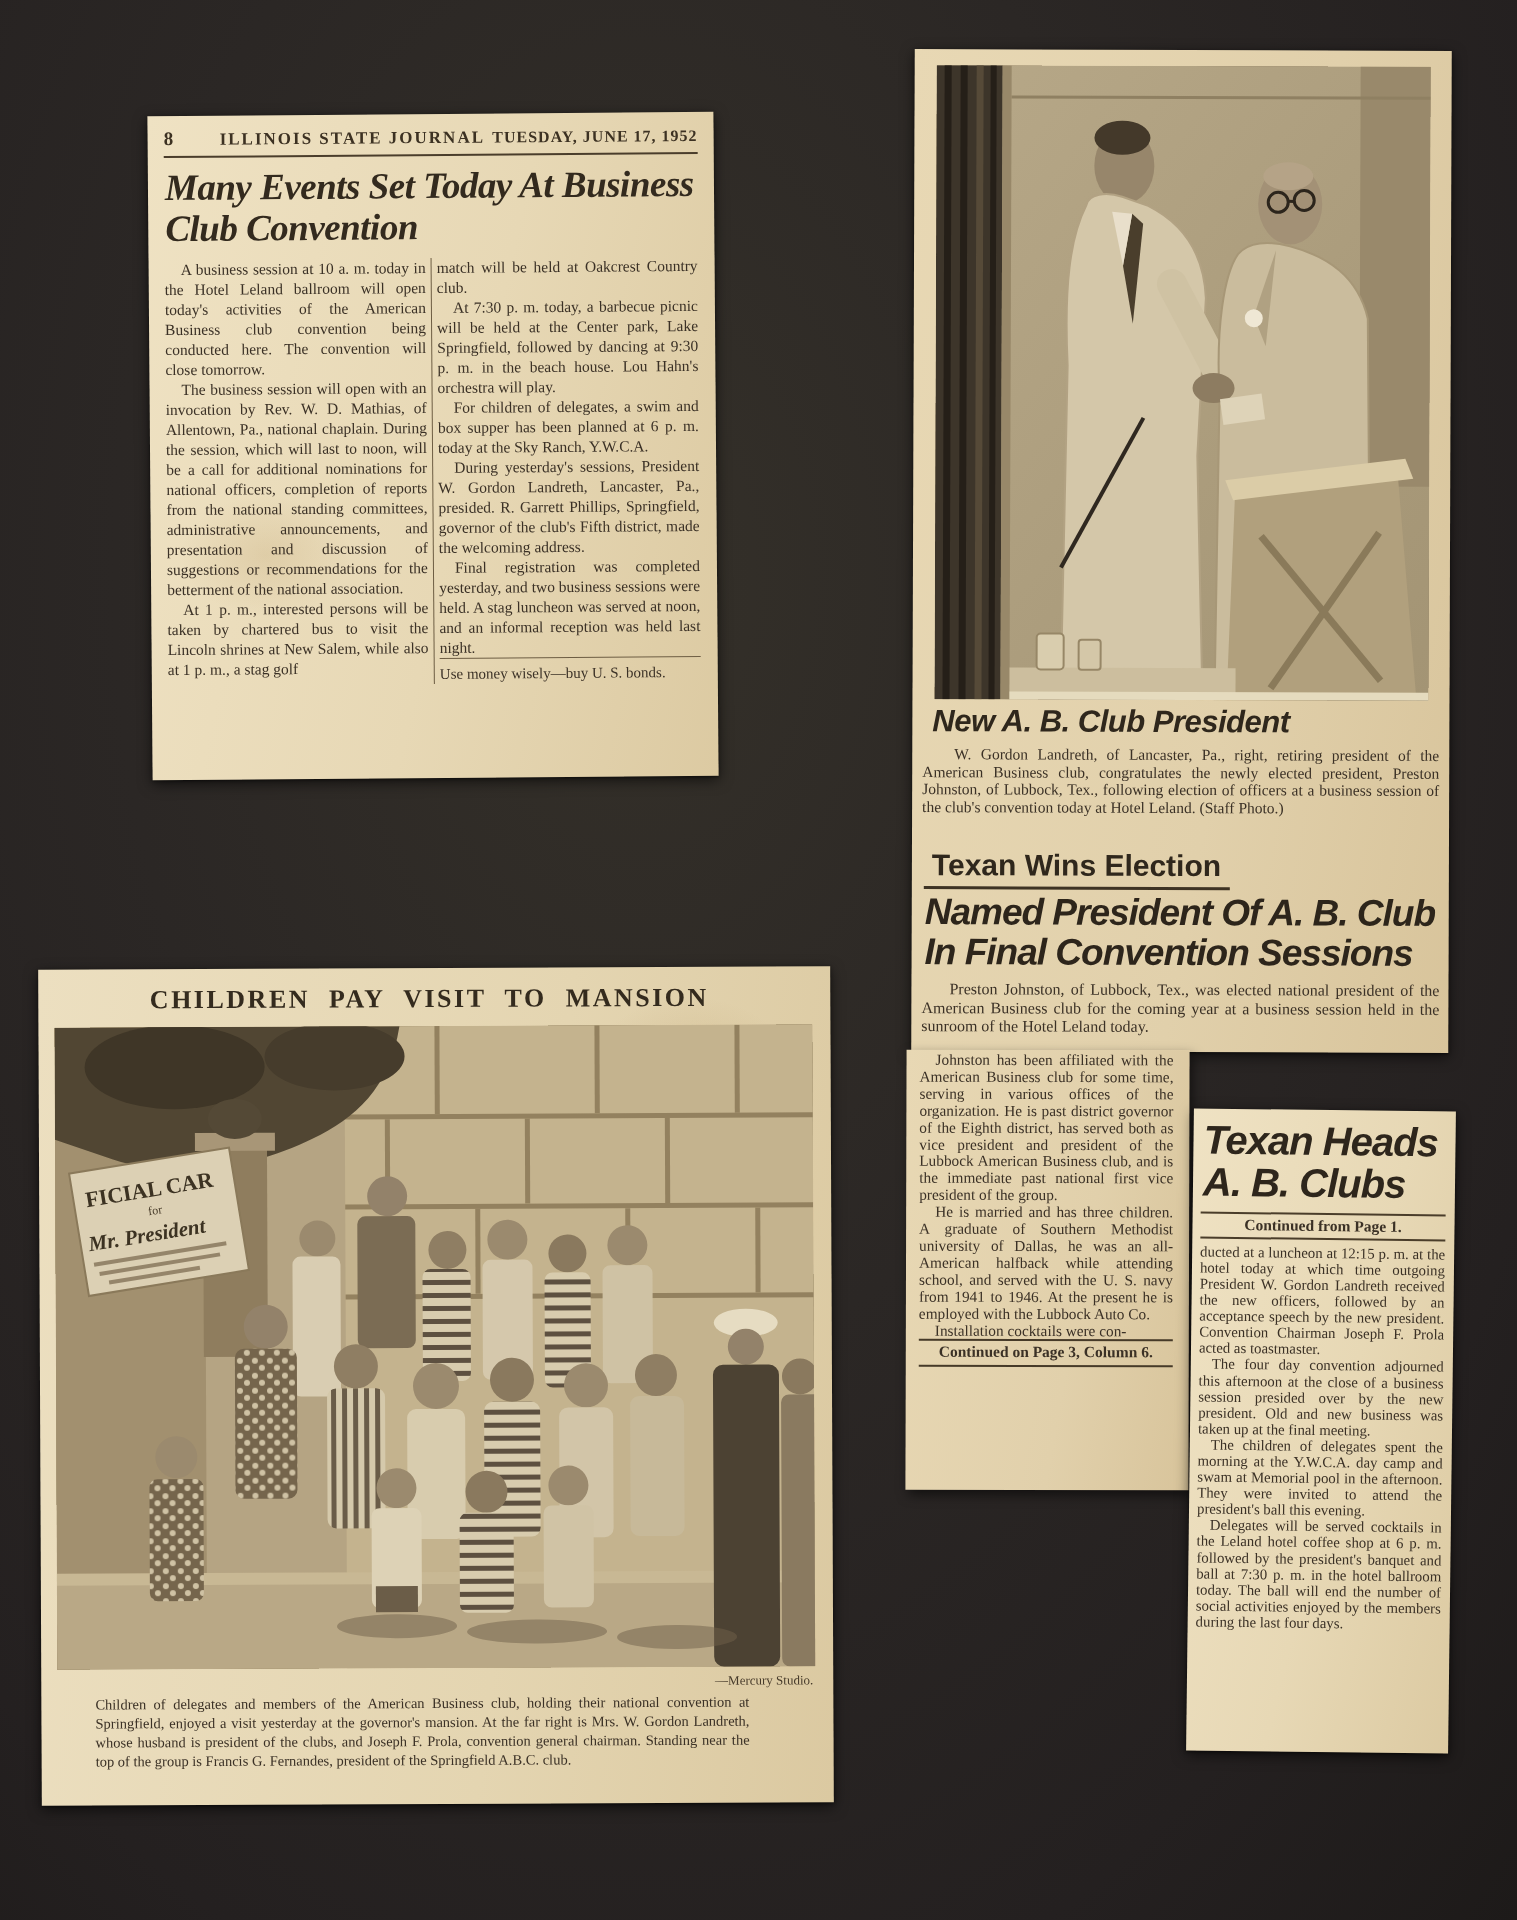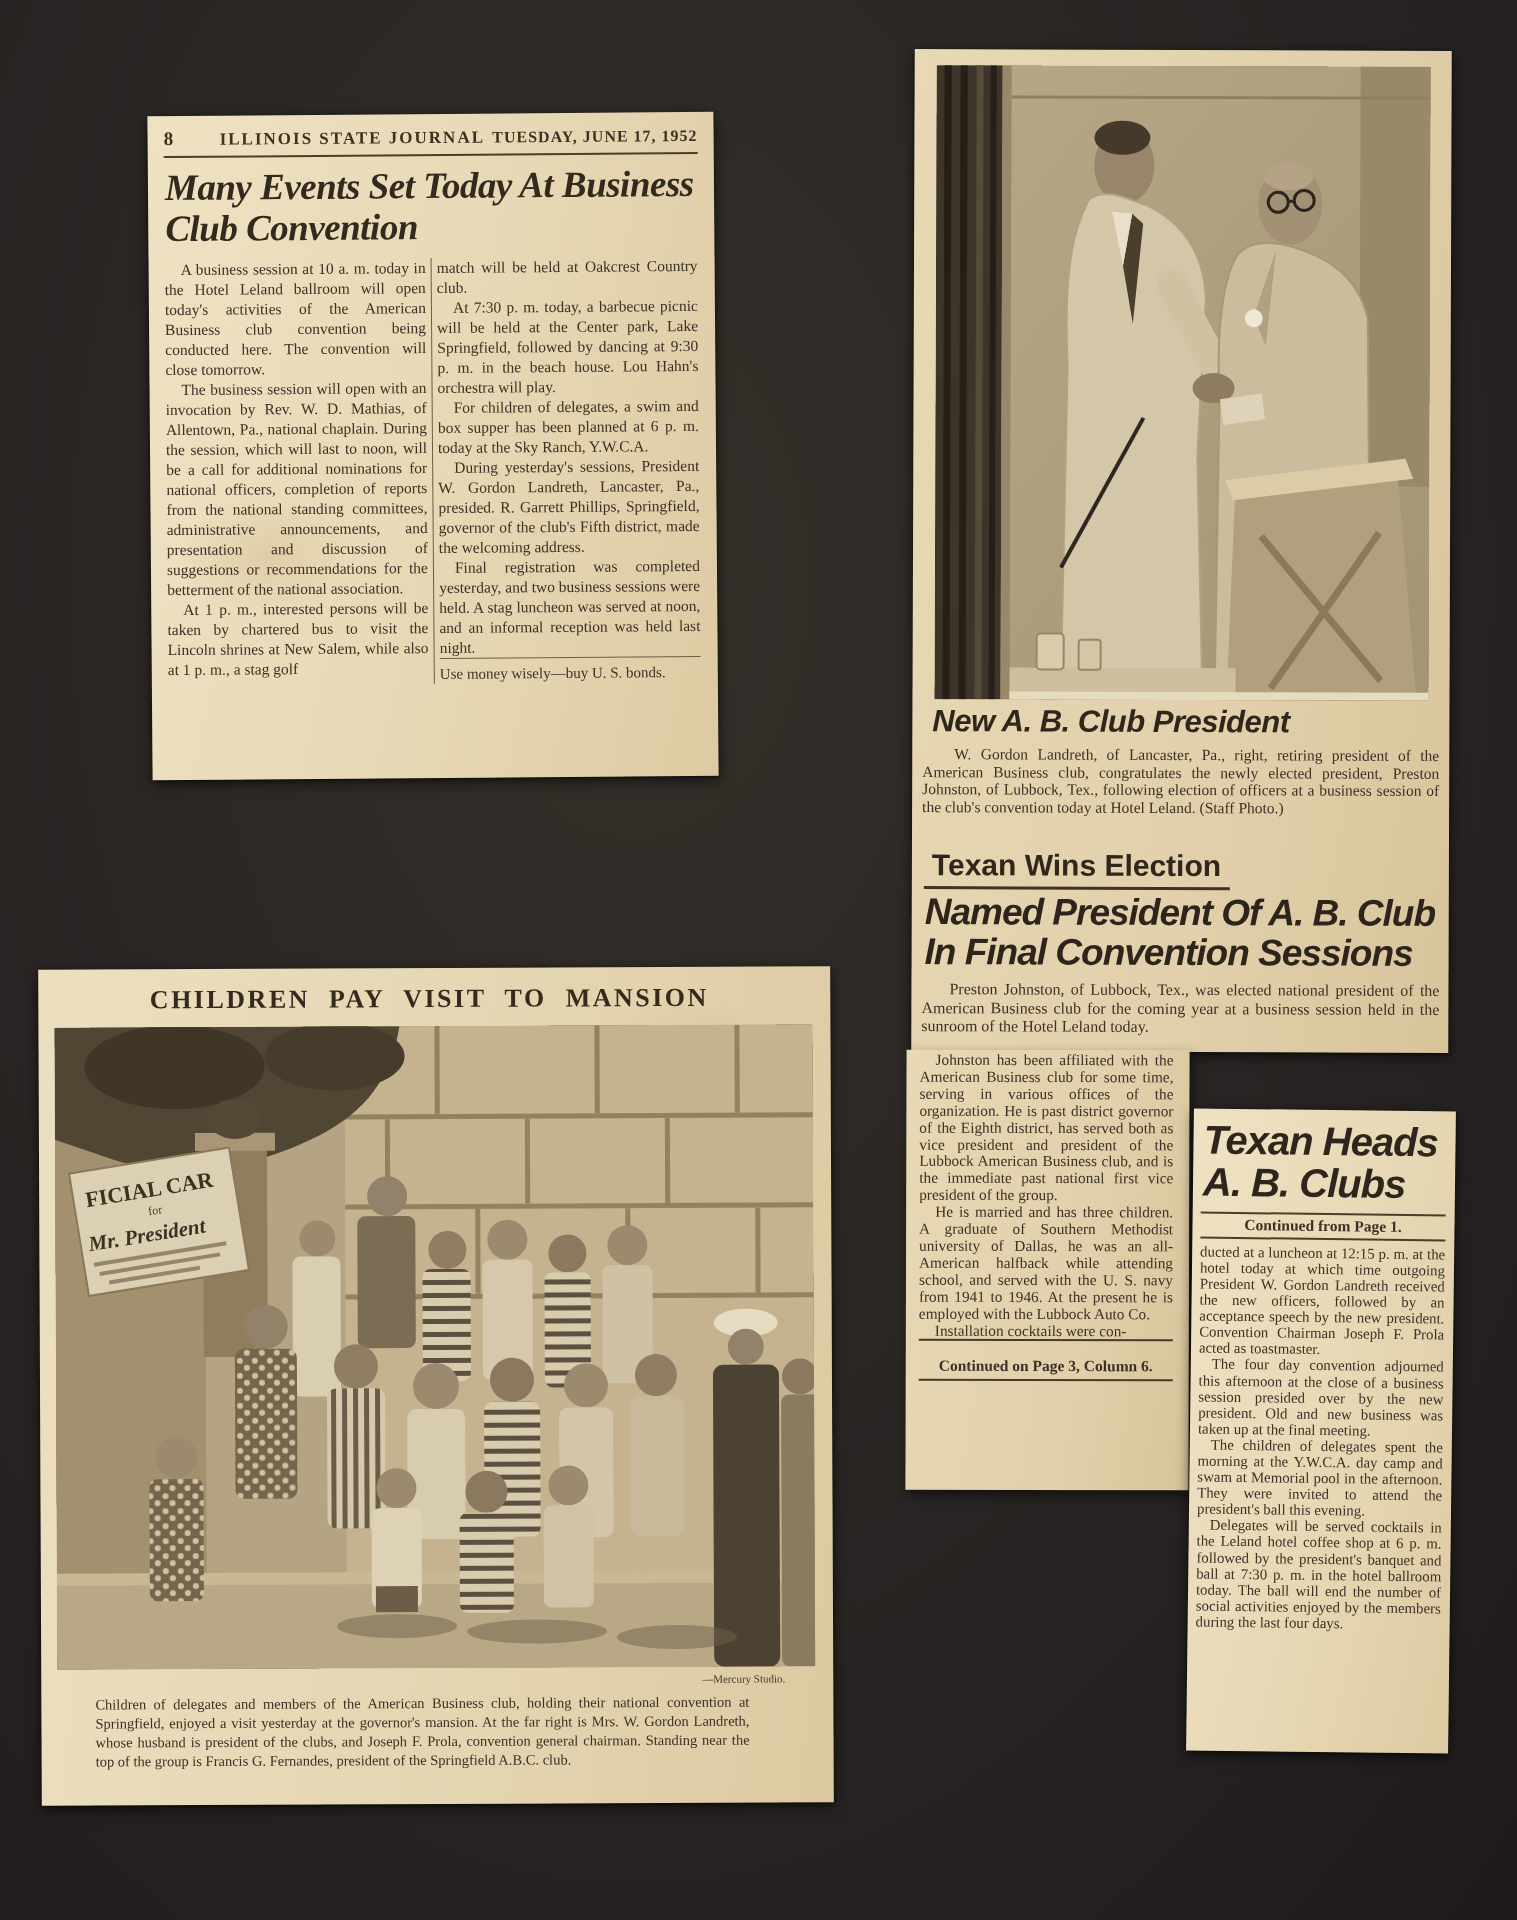--- a/index.html
+++ b/index.html
@@ -57,30 +57,30 @@
     font-family:"Liberation Sans","DejaVu Sans",sans-serif;font-weight:bold;font-style:italic;
     font-size:37px;line-height:1.09;letter-spacing:-1px;color:#2d251b;}
   .pres-lede{position:absolute;left:10px;top:931px;width:518px;font-size:16px;
     line-height:18.6px;text-align:justify;text-indent:28px;}
 
   #clip-president-tail{left:906px;top:1050px;width:283px;height:440px;transform:rotate(0.15deg);
     box-shadow:3px 5px 12px rgba(0,0,0,.55);}
   .tail-inner{position:absolute;left:13px;right:16px;top:2px;font-size:15.3px;
     line-height:16.9px;text-align:justify;}
   .cont-box{margin-top:7px;border-top:2px solid #463a28;border-bottom:2px solid #463a28;
-    padding:17px 0 4px;text-align:center;font-weight:bold;font-size:15.5px;text-indent:0 !important;}
+    padding:3px 0 4px;text-align:center;font-weight:bold;font-size:15.5px;text-indent:0 !important;}
 
   
   #clip-mansion{left:40px;top:968px;width:792px;height:836px;transform:rotate(-0.25deg);}
   .m-head{position:absolute;left:0;right:10px;top:16px;text-align:center;font-weight:bold;
     font-size:26px;letter-spacing:2.5px;word-spacing:10px;color:#342b1e;}
   .m-photo{position:absolute;left:16px;top:58px;width:758px;height:642px;
     box-shadow:inset 0 0 0 1px #84734f;}
   .m-photo svg{display:block;width:100%;height:100%;}
-  .m-credit{position:absolute;right:48px;top:706px;font-size:11px;color:#463a2a;}
+  .m-credit{position:absolute;right:20px;top:706px;font-size:13px;color:#463a2a;}
   .m-caption{position:absolute;left:54px;top:726px;width:654px;font-size:14.5px;
     line-height:19px;text-align:justify;}
 
   
   #clip-texan{left:1190px;top:1110px;width:262px;height:642px;transform:rotate(0.7deg);}
   .tx-inner{position:absolute;left:8px;right:9px;top:10px;}
   .tx-head{font-family:"Liberation Sans","DejaVu Sans",sans-serif;font-weight:bold;font-style:italic;
     font-size:40px;line-height:1.06;letter-spacing:-1px;color:#2e261c;margin-left:2px;}
   .tx-cont{margin-top:8px;border-top:2px solid #4a3d2a;border-bottom:2px solid #4a3d2a;
     padding:2px 0 3px;text-align:center;font-weight:bold;font-size:15.5px;}

